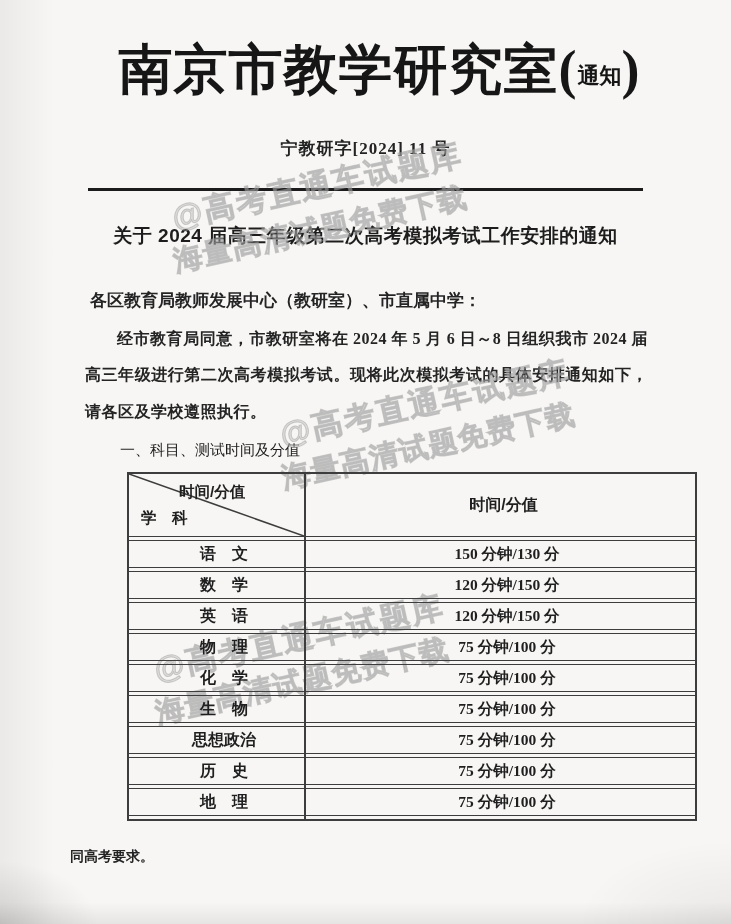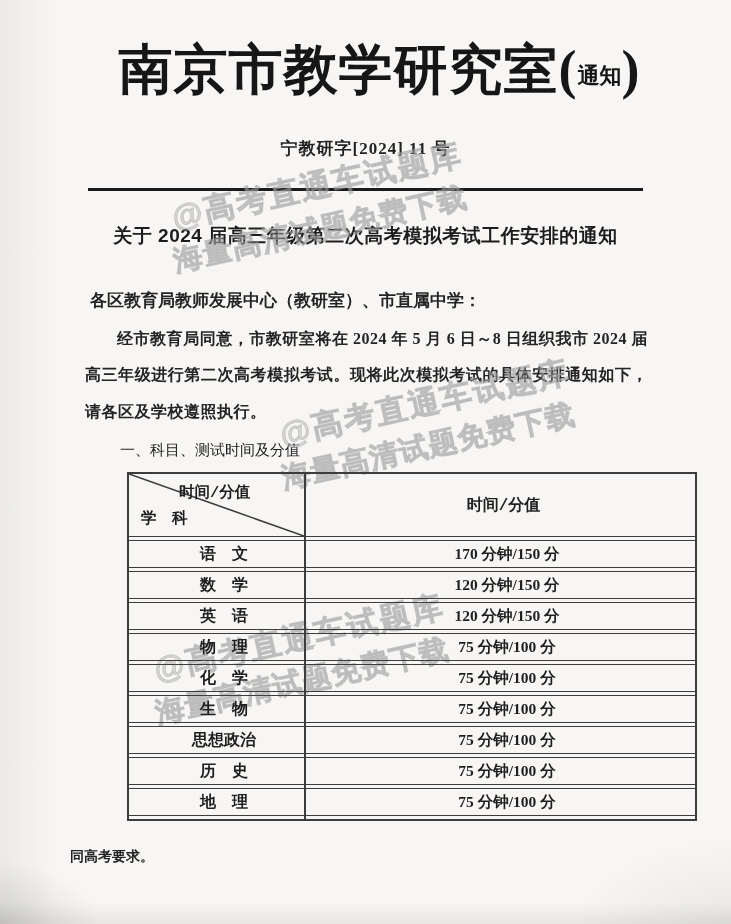--- a/index.html
+++ b/index.html
@@ -61,21 +61,21 @@
   .tbl{
     position:relative;margin:10px 0 0 127px;width:570px;
     border:2px solid var(--table_border,#3d3d3d);
     box-sizing:border-box;background:transparent;
     padding-bottom:3px;
   }
   .vdiv{position:absolute;top:0;bottom:0;left:175px;width:1.5px;background:var(--table_border,#3d3d3d);}
   .thead{
     position:relative;display:flex;height:62px;
     border-bottom:1.5px solid var(--table_border,#3d3d3d);
-    font-family:Liberation Mono, monospace;
+    font-family:Liberation Sans, sans-serif;
     gap:8px;
   }
   .cell-corner{position:relative;width:175px;flex:none;}
   .cell-corner svg{position:absolute;left:0;top:0;width:100%;height:100%;display:block;}
   .corner-top{position:absolute;top:8px;left:50px;font-weight:700;font-size:15.5px;color:#1f1f1f;}
   .corner-bottom{position:absolute;bottom:7px;left:12px;font-weight:700;font-size:15.5px;color:#1f1f1f;}
   .cell-valhead{
     flex:1;display:flex;align-items:center;justify-content:center;
     font-weight:700;font-size:16px;color:#1f1f1f;
   }
@@ -149,21 +149,21 @@
           <line x1="0" y1="0" x2="175" y2="62" stroke="#3d3d3d" stroke-width="1.6"></line>
         </svg>
         <span class="corner-top">时间/分值</span>
         <span class="corner-bottom">学　科</span>
       </div>
       <div class="cell-valhead">时间/分值</div>
     </div>
     <div id="tbody">
   <div class="trow">
     <div class="tcell subj">语　文</div>
-    <div class="tcell val">170 分钟/150 分</div>
+    <div class="tcell val">150 分钟/130 分</div>
   </div>
 
   <div class="trow">
     <div class="tcell subj">数　学</div>
     <div class="tcell val">120 分钟/150 分</div>
   </div>
 
   <div class="trow">
     <div class="tcell subj">英　语</div>
     <div class="tcell val">120 分钟/150 分</div>

